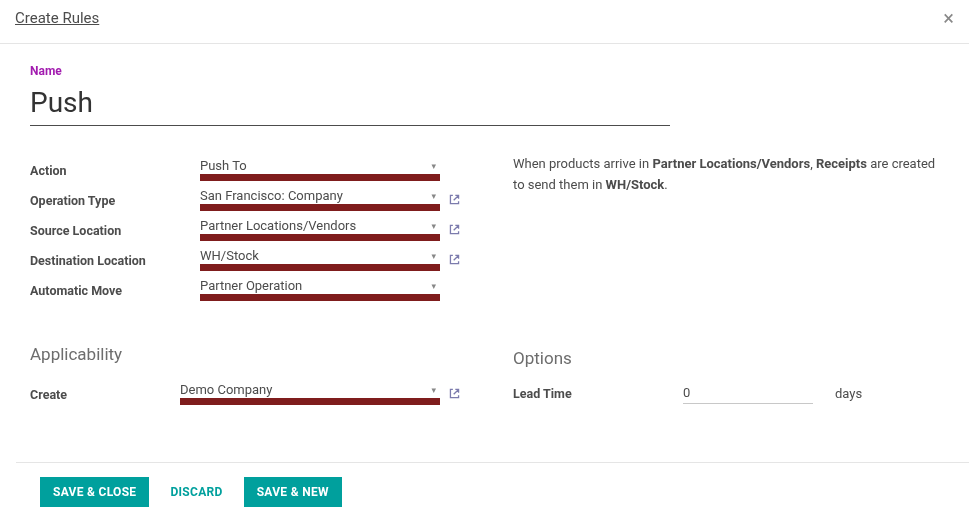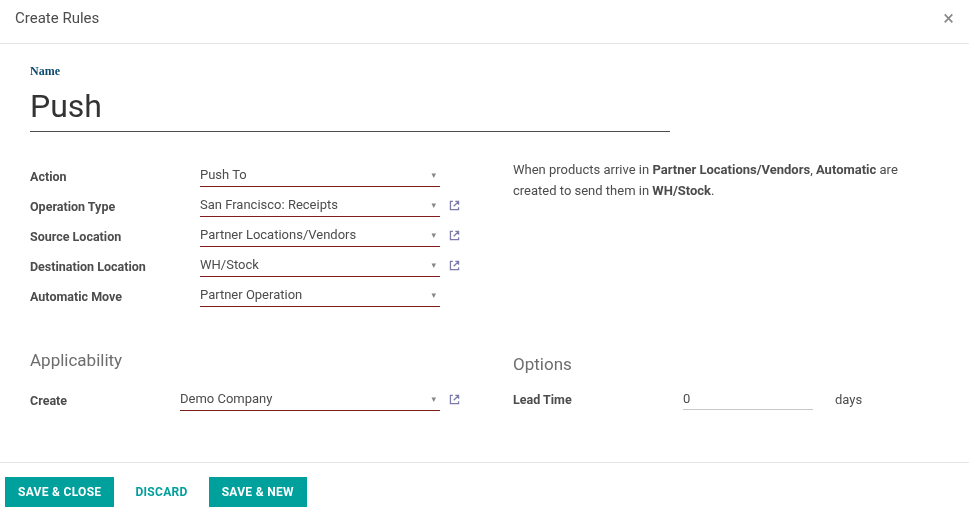--- a/index.html
+++ b/index.html
@@ -16,42 +16,42 @@
     display: flex;
     justify-content: space-between;
     align-items: center;
     padding: 8px 15px 15px 15px;
     border-bottom: 1px solid #e5e5e5;
   }
   .header-title {
     font-size: 15px;
     color: #4c4c4c;
     font-weight: 400;
+    text-decoration: underline;
   }
   .close-btn {
     font-size: 20px;
     color: #888;
     cursor: pointer;
     line-height: 1;
   }
   .content {
     padding: 20px 30px 10px 30px;
   }
   .name-label {
     font-size: 12px;
     font-weight: 700;
-    color: #0c4a6e;
+    color: #a21caf;
     margin-bottom: 6px;
-    font-family: Liberation Serif, serif;
   }
   .name-input {
     width: 640px;
     border: none;
     border-bottom: 1.5px solid #4c4c4c;
-    font-size: 32px;
+    font-size: 28px;
     font-weight: 400;
     color: #333;
     padding: 2px 0 6px 0;
     outline: none;
     font-family: inherit;
   }
   .two-col {
     display: flex;
     gap: 52px;
     margin-top: 28px;
@@ -68,21 +68,21 @@
   .form-label {
     width: 170px;
     font-size: 12.5px;
     font-weight: 700;
     color: #4c4c4c;
     padding-top: 2px;
   }
   .select-wrap {
     position: relative;
     width: 240px;
-    border-bottom: 1px solid #7f1d1d;
+    border-bottom: 7px solid #7f1d1d;
     display: flex;
     align-items: center;
     height: 24px;
   }
   .select-value {
     flex: 1;
     font-size: 13px;
     color: #4c4c4c;
     padding: 3px 0;
   }
@@ -123,24 +123,24 @@
     text-align: left;
   }
   .unit {
     font-size: 13px;
     color: #4c4c4c;
     margin-left: 22px;
   }
   .footer {
     position: absolute;
     bottom: 0;
-    left: 0;
+    left: 16px;
     right: 0;
     border-top: 1px solid #e5e5e5;
-    padding: 14px 5px;
+    padding: 14px 24px;
     display: flex;
     align-items: center;
     gap: 8px;
   }
   .btn {
     border: none;
     font-size: 12px;
     font-weight: 700;
     padding: 8px 13px;
     cursor: pointer;
@@ -178,21 +178,21 @@
         <div class="form-label">Action</div>
         <div class="select-wrap">
           <div class="select-value">Push To</div>
           <span class="caret">▾</span>
         </div>
       </div>
 
       <div class="form-row">
         <div class="form-label">Operation Type</div>
         <div class="select-wrap">
-          <div class="select-value">San Francisco: Receipts</div>
+          <div class="select-value">San Francisco: Company</div>
           <span class="caret">▾</span>
         </div>
         <span class="ext-link">
           <svg viewBox="0 0 16 16" fill="none" stroke="#7c7bad" stroke-width="1.6">
               <path d="M6 3H3v10h10v-3M9 3h4v4M13 3L7 9"></path>
             </svg>
         </span>
       </div>
 
       <div class="form-row">
@@ -226,21 +226,21 @@
         <div class="select-wrap">
           <div class="select-value">Partner Operation</div>
           <span class="caret">▾</span>
         </div>
       </div>
 
     </div>
 
     <div class="col">
       <div class="help-text">
-        <span>When products arrive in </span><b>Partner Locations/Vendors</b><span>, </span><b>Automatic</b><span> are created to send them in </span><b>WH/Stock</b><span>.</span>
+        <span>When products arrive in </span><b>Partner Locations/Vendors</b><span>, </span><b>Receipts</b><span> are created to send them in </span><b>WH/Stock</b><span>.</span>
       </div>
     </div>
   </div>
 
   <div class="two-col" style="margin-top:0;align-items:center;">
     <div class="col">
       <div class="section-title">Applicability</div>
       <div class="form-row">
         <div class="form-label" style="width:150px;">Create</div>
         <div class="select-wrap" style="width:260px;">

